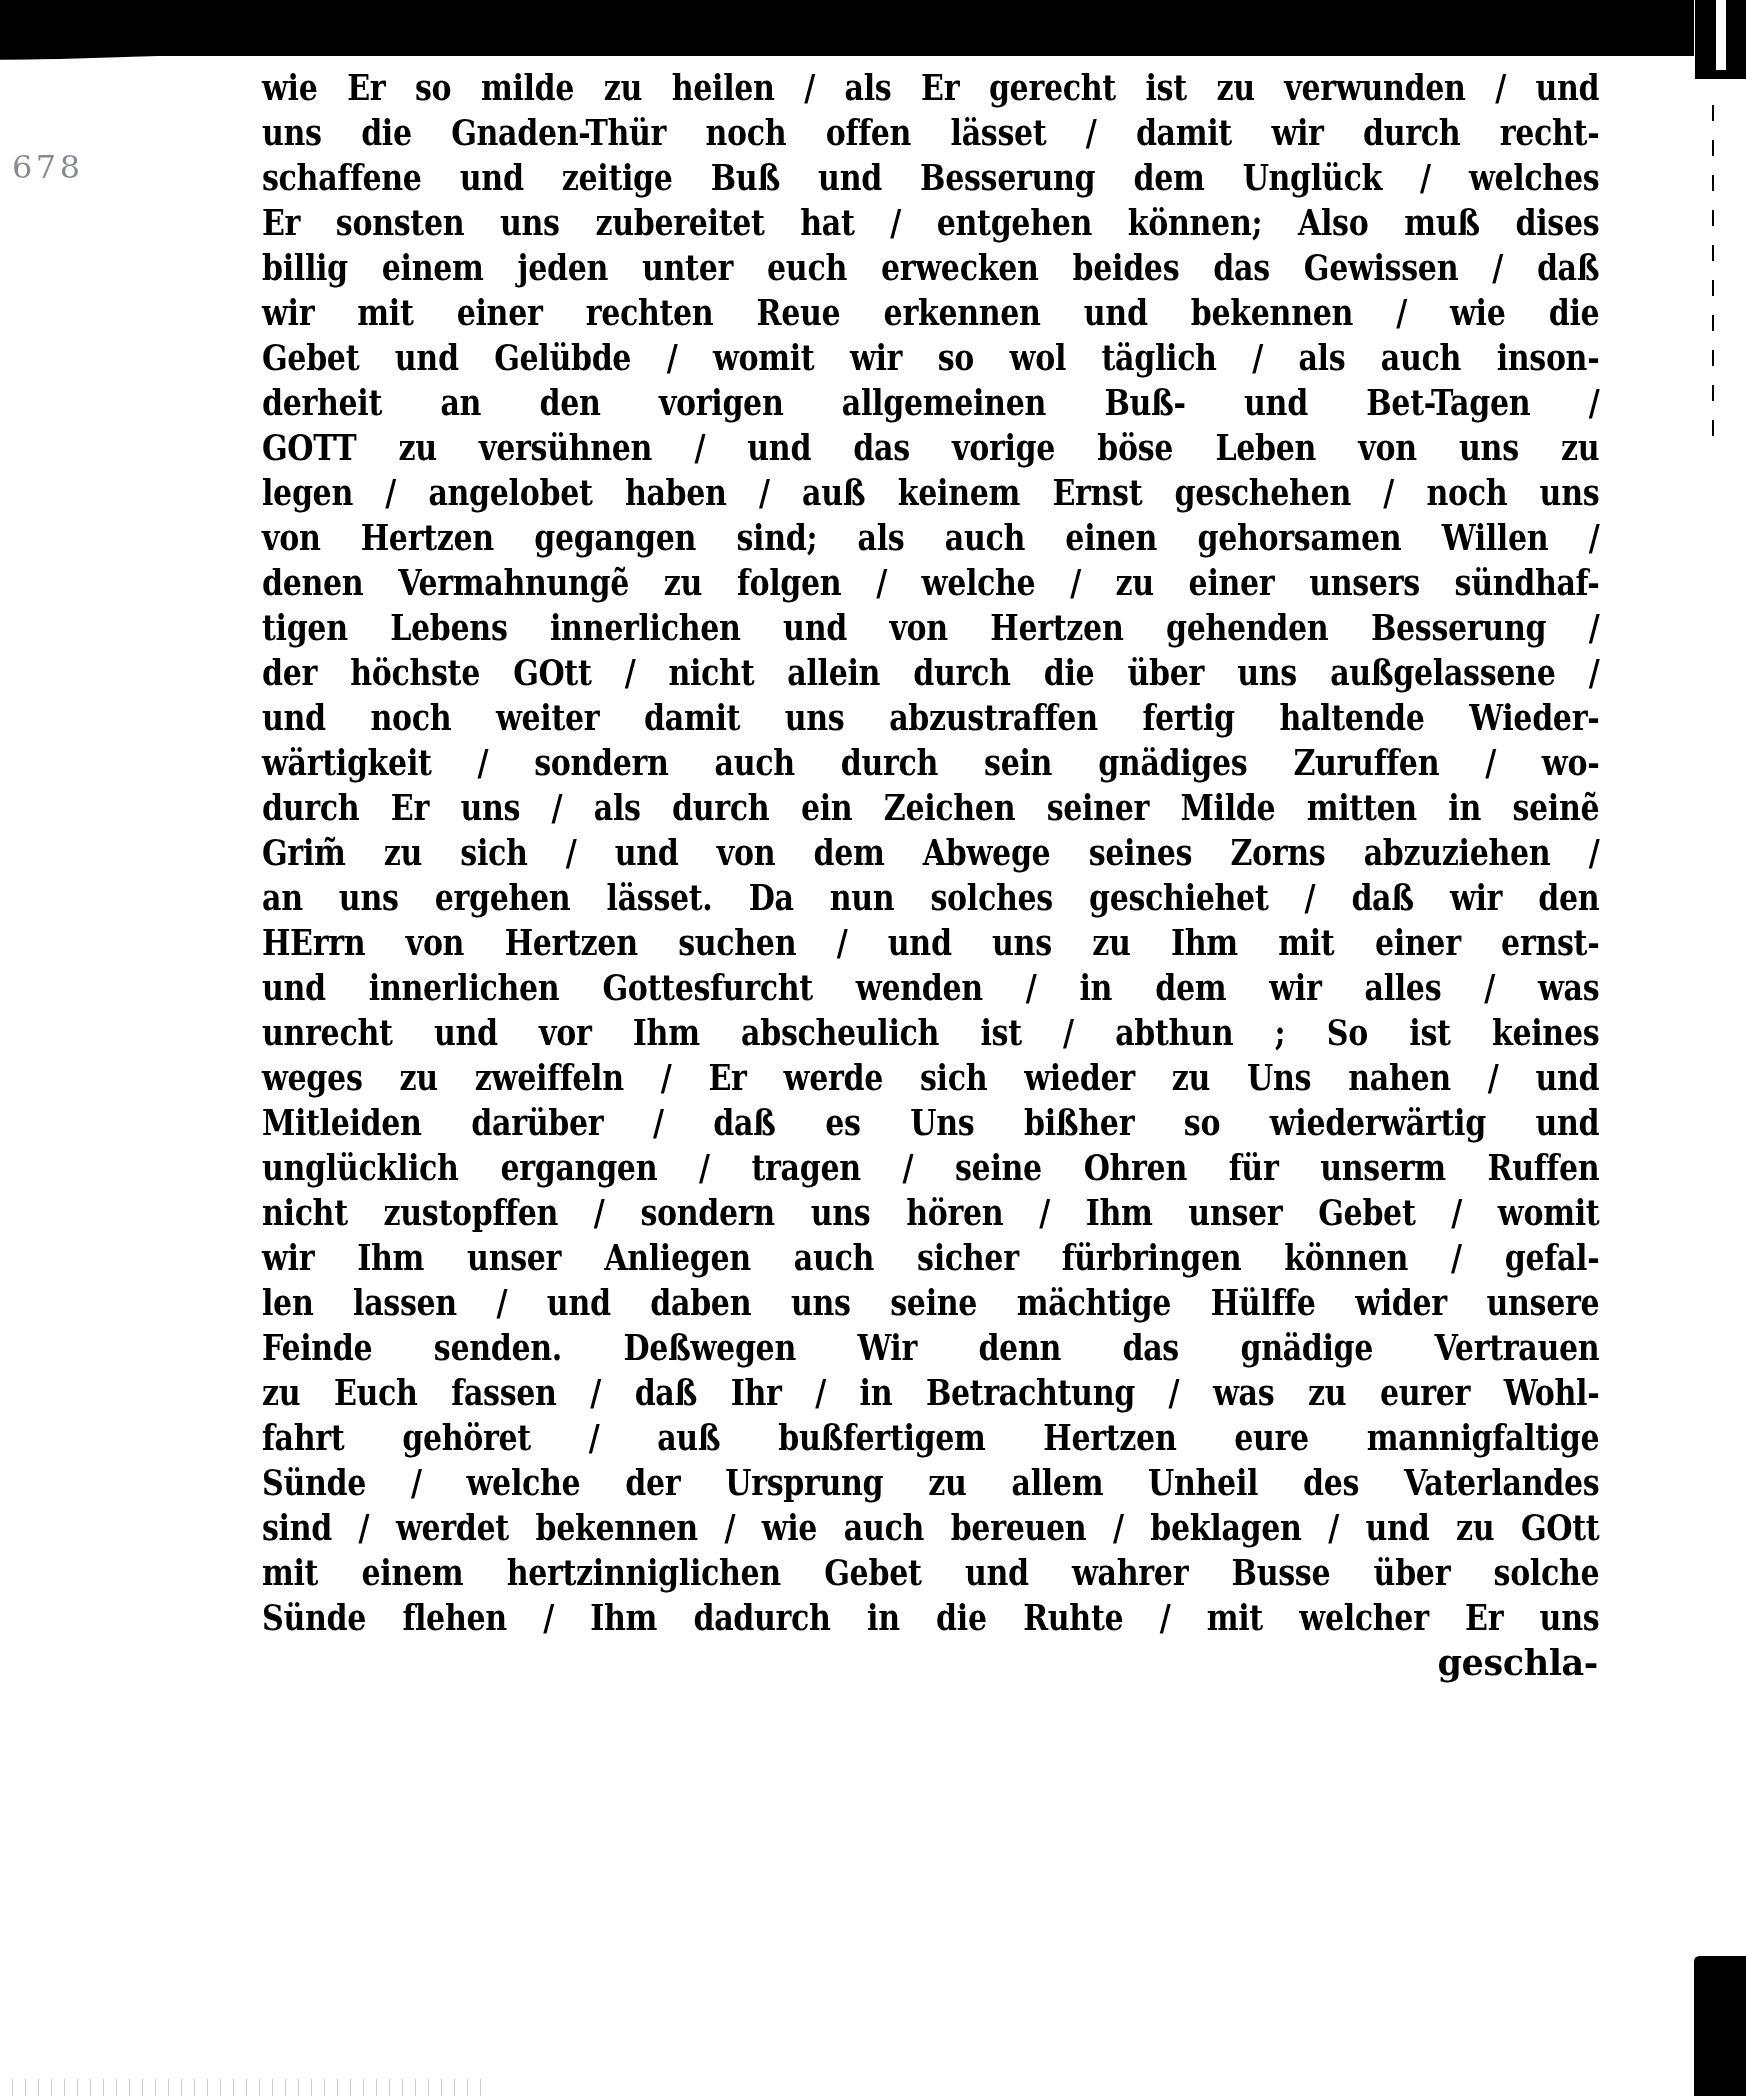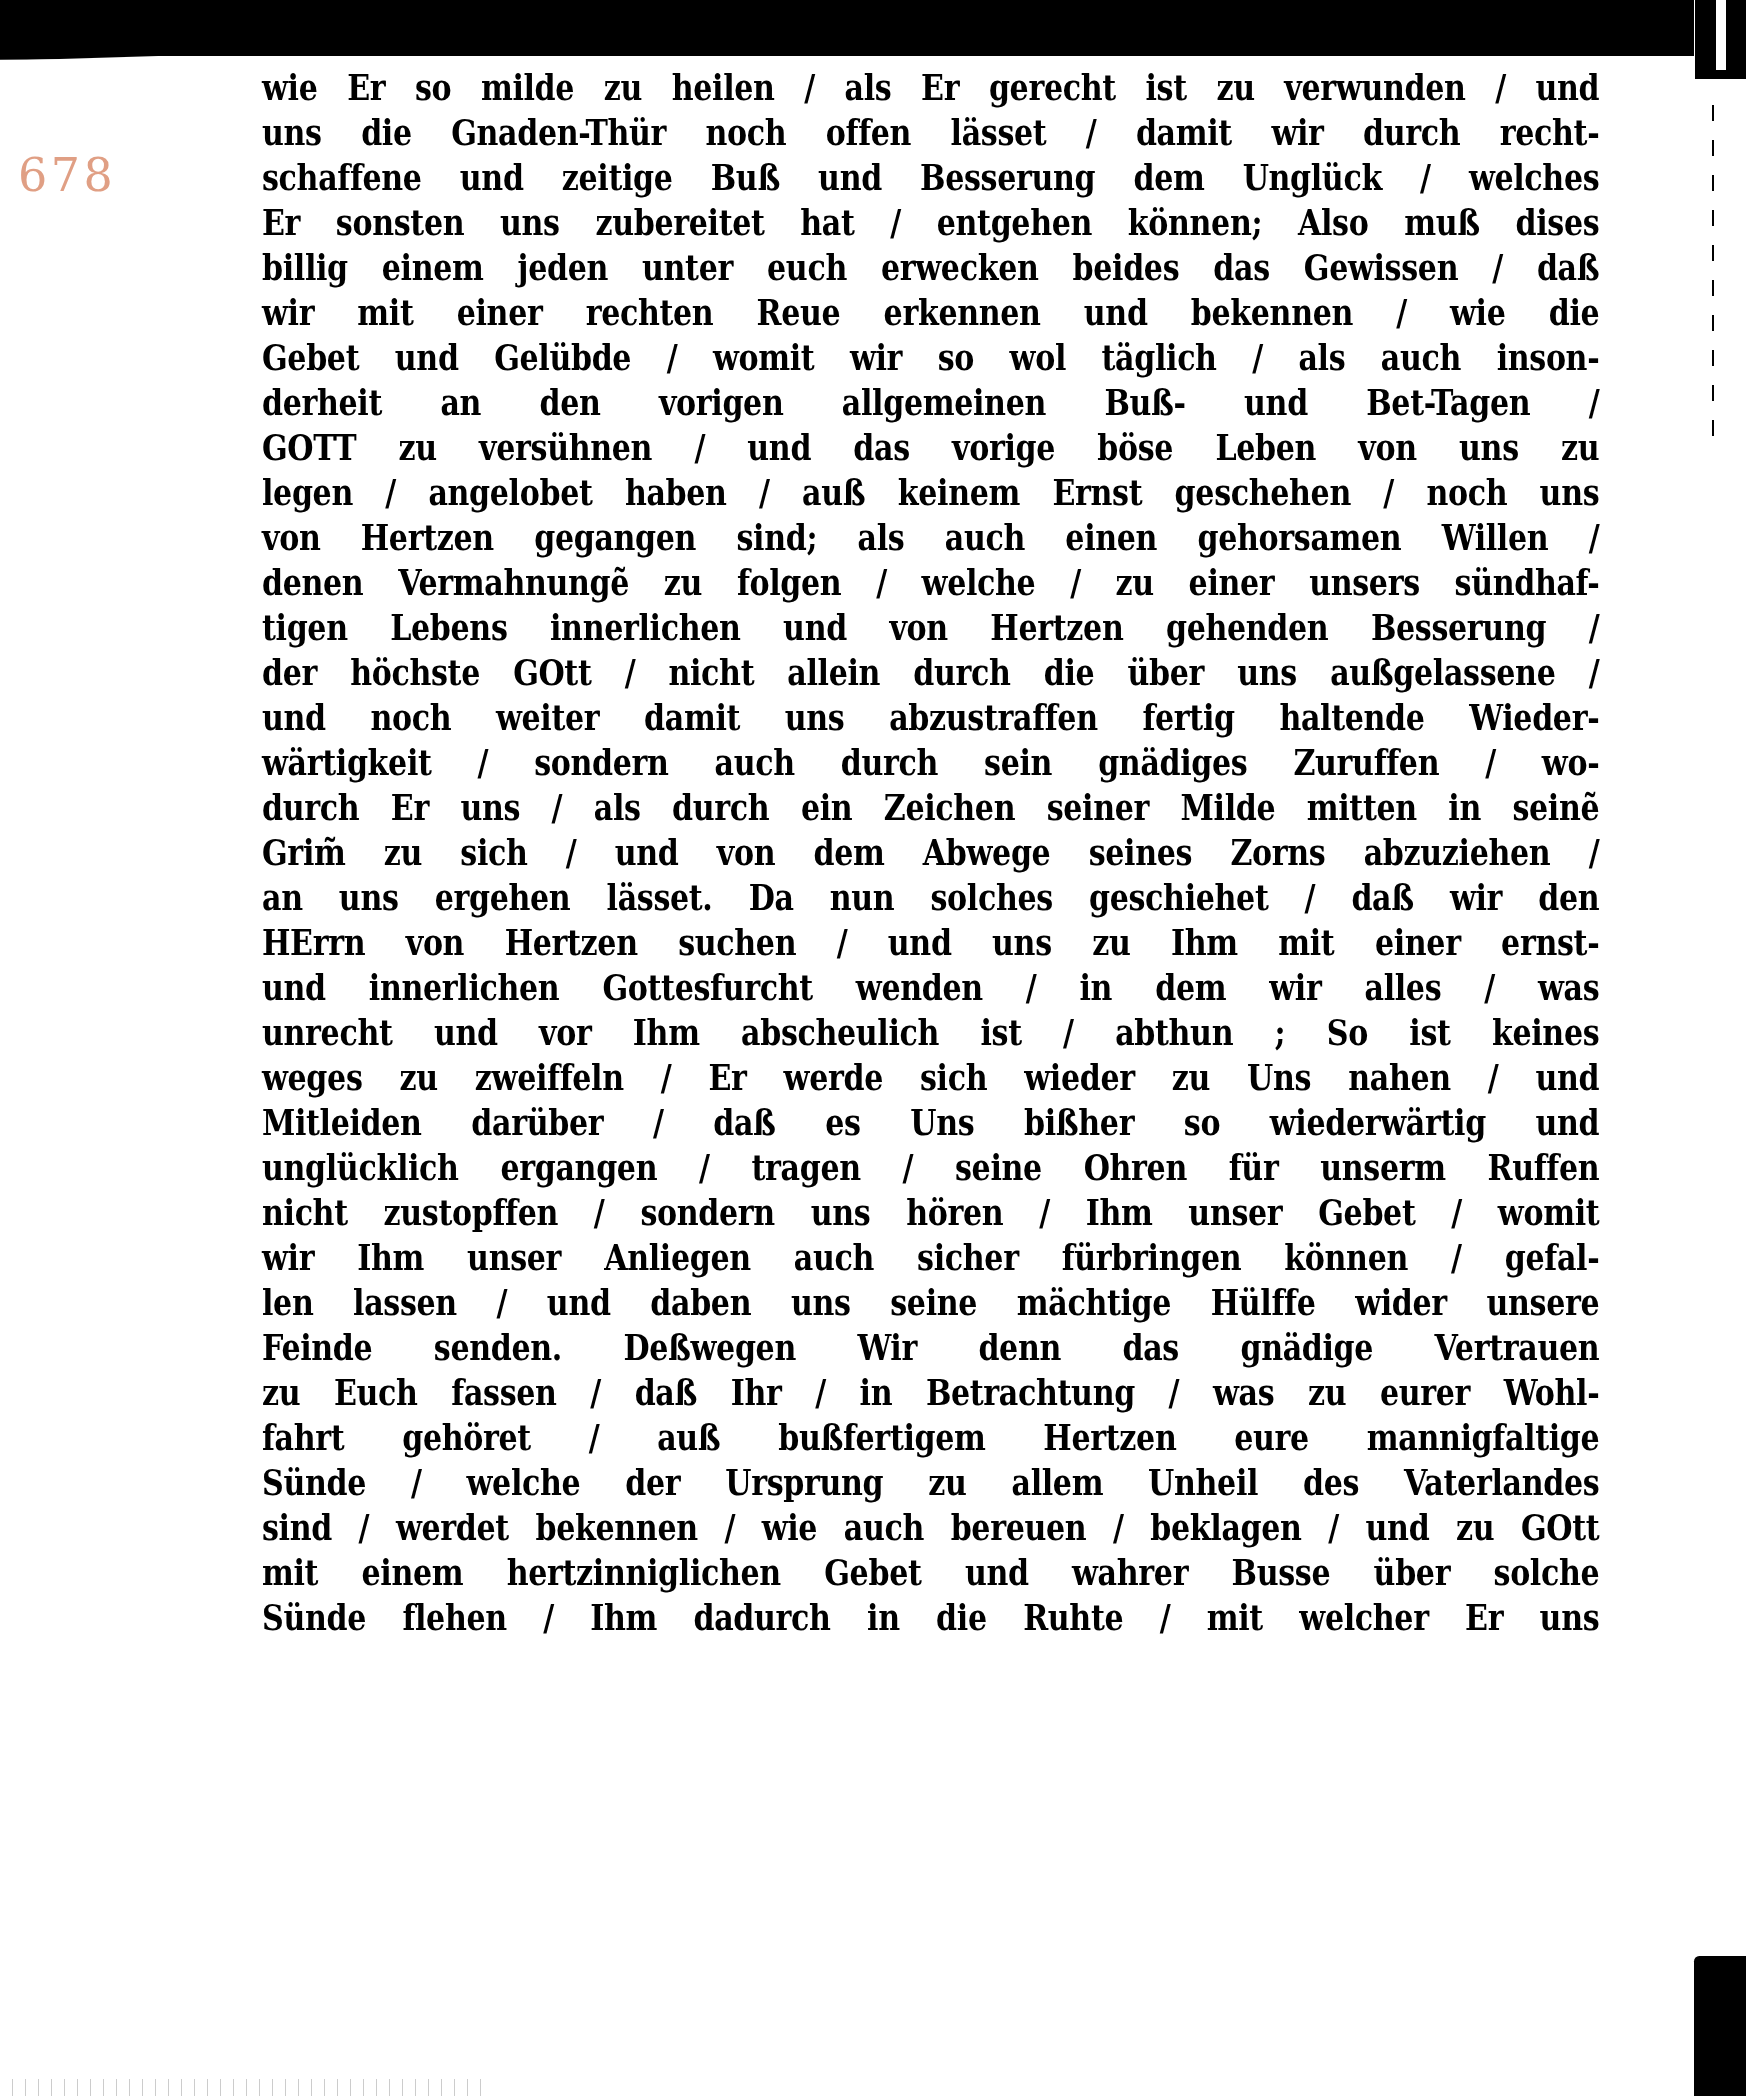--- a/index.html
+++ b/index.html
@@ -27,22 +27,22 @@
     }
     .right-rule {
       position: absolute; left: 1712px; top: 105px; width: 1.7px; height: 332px;
       background: repeating-linear-gradient(to bottom, #000 0 15.7px, transparent 15.7px 35px);
     }
     .bottom-right-block {
       position: absolute; left: 1694px; top: 1956px; width: 52px; height: 140px;
       background: #000; border-top-left-radius: 5.2px;
     }
     .margin-note {
-      position: absolute; left: 18px; top: 148px;
-      font-size: 46px; color: #c2410c; opacity: 0.5; letter-spacing: 3.5px;
+      position: absolute; left: 12px; top: 148px;
+      font-size: 32px; color: #0f172a; opacity: 0.5; letter-spacing: 3.5px;
     }
     .text-block {
       position: absolute; left: 262px; top: 65px; width: 1336px;
     }
     .line {
       font-family: "DejaVu Serif", "Liberation Serif", serif;
       font-weight: bold;
       font-size: 35px;
       line-height: 45px;
       height: 45px;
@@ -108,14 +108,15 @@
   <div class="line">nicht zustopffen / sondern uns hören / Ihm unser Gebet / womit</div>
   <div class="line">wir Ihm unser Anliegen auch sicher fürbringen können / gefal-</div>
   <div class="line">len lassen / und daben uns seine mächtige Hülffe wider unsere</div>
   <div class="line">Feinde senden. Deßwegen Wir denn das gnädige Vertrauen</div>
   <div class="line">zu Euch fassen / daß Ihr / in Betrachtung / was zu eurer Wohl-</div>
   <div class="line">fahrt gehöret / auß bußfertigem Hertzen eure mannigfaltige</div>
   <div class="line">Sünde / welche der Ursprung zu allem Unheil des Vaterlandes</div>
   <div class="line">sind / werdet bekennen / wie auch bereuen / beklagen / und zu GOtt</div>
   <div class="line">mit einem hertzinniglichen Gebet und wahrer Busse über solche</div>
   <div class="line">Sünde flehen / Ihm dadurch in die Ruhte / mit welcher Er uns</div>
+  <div class="line catchword">geschla-</div>
 </div>
 
 
 </body></html>

